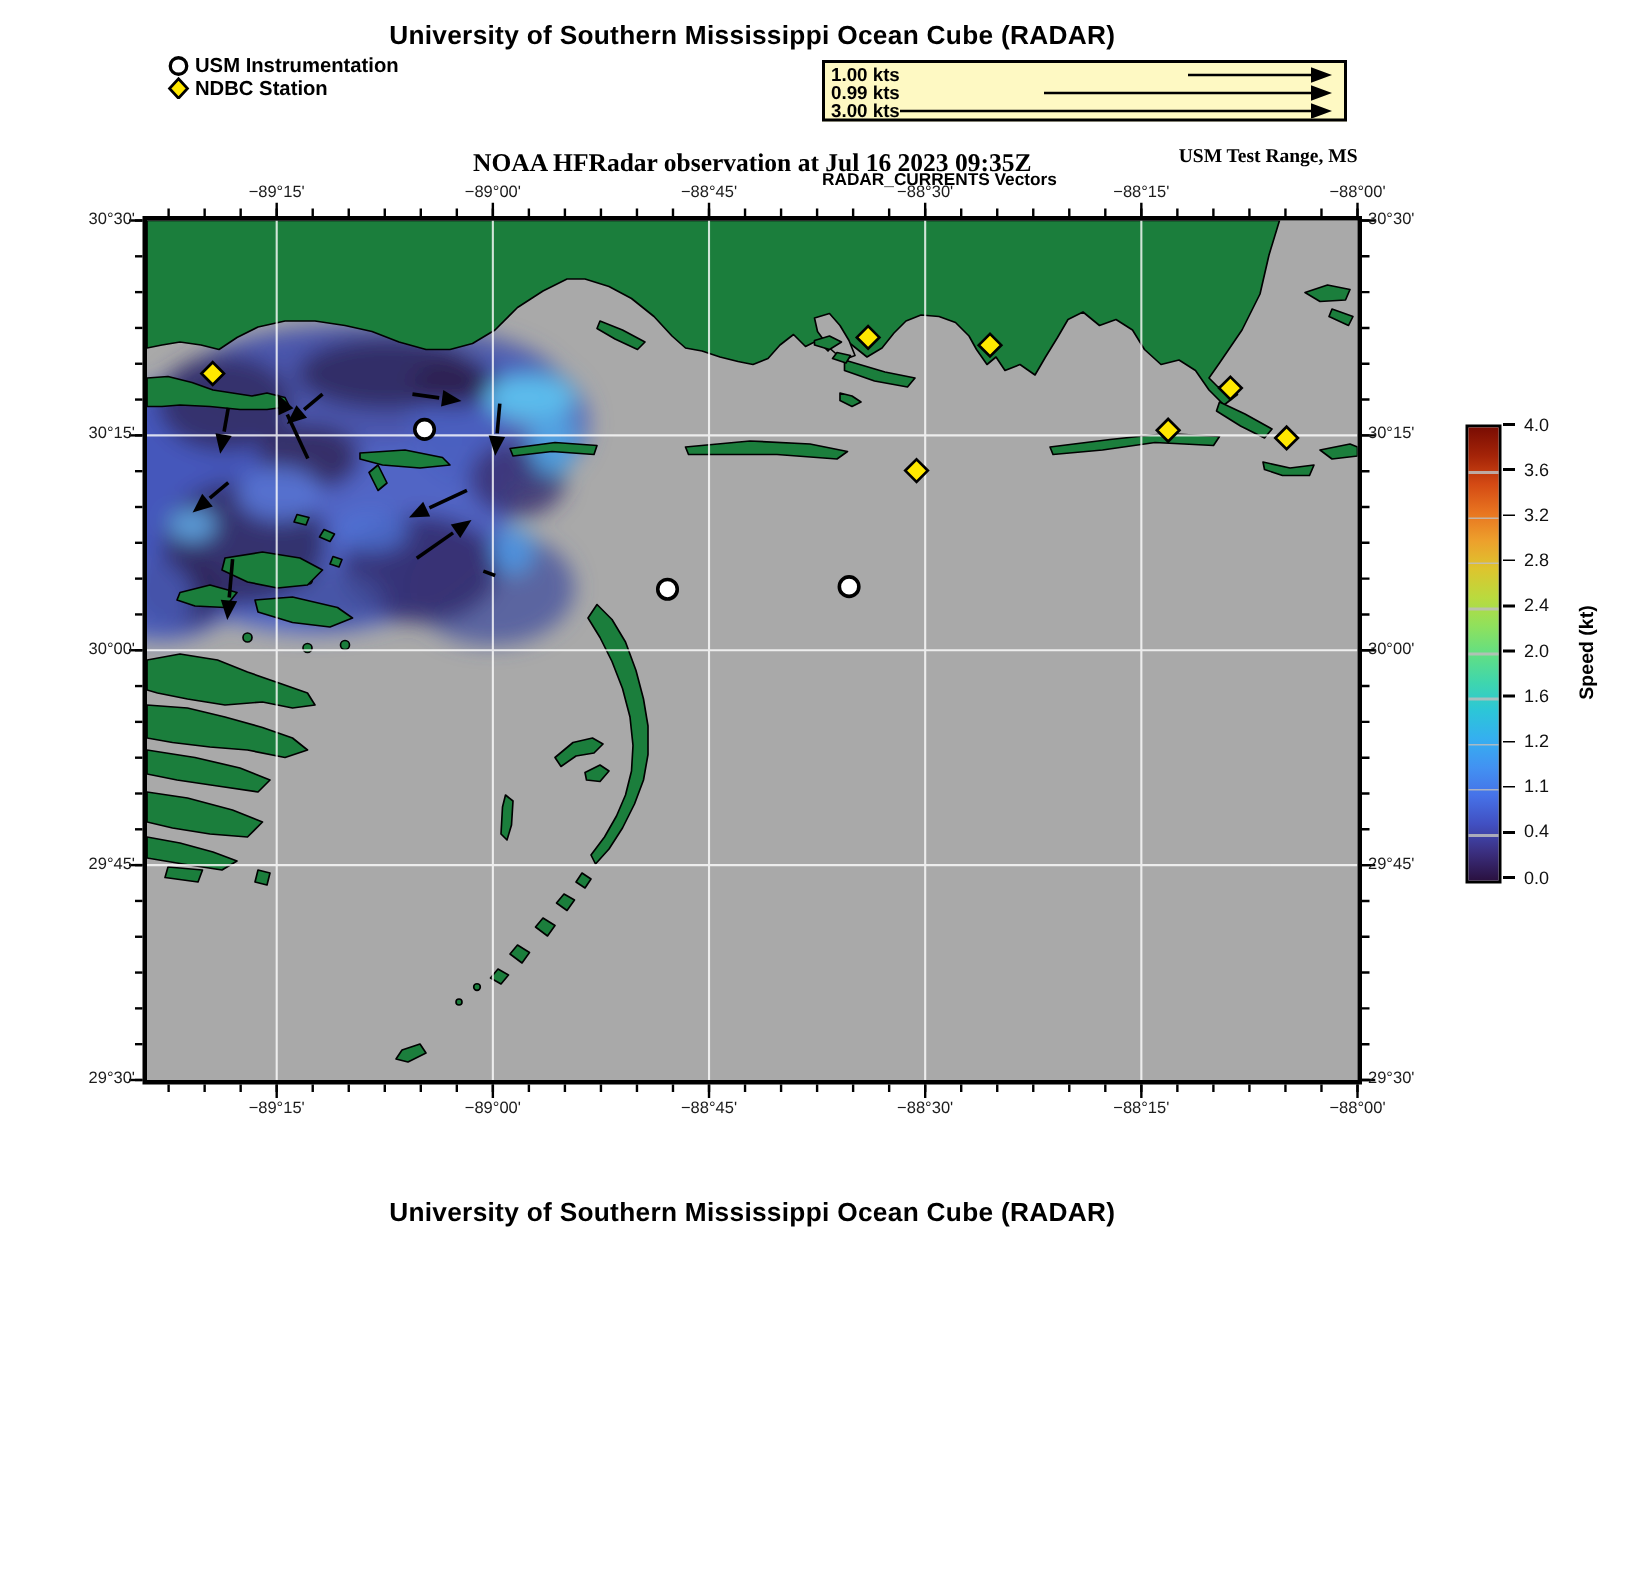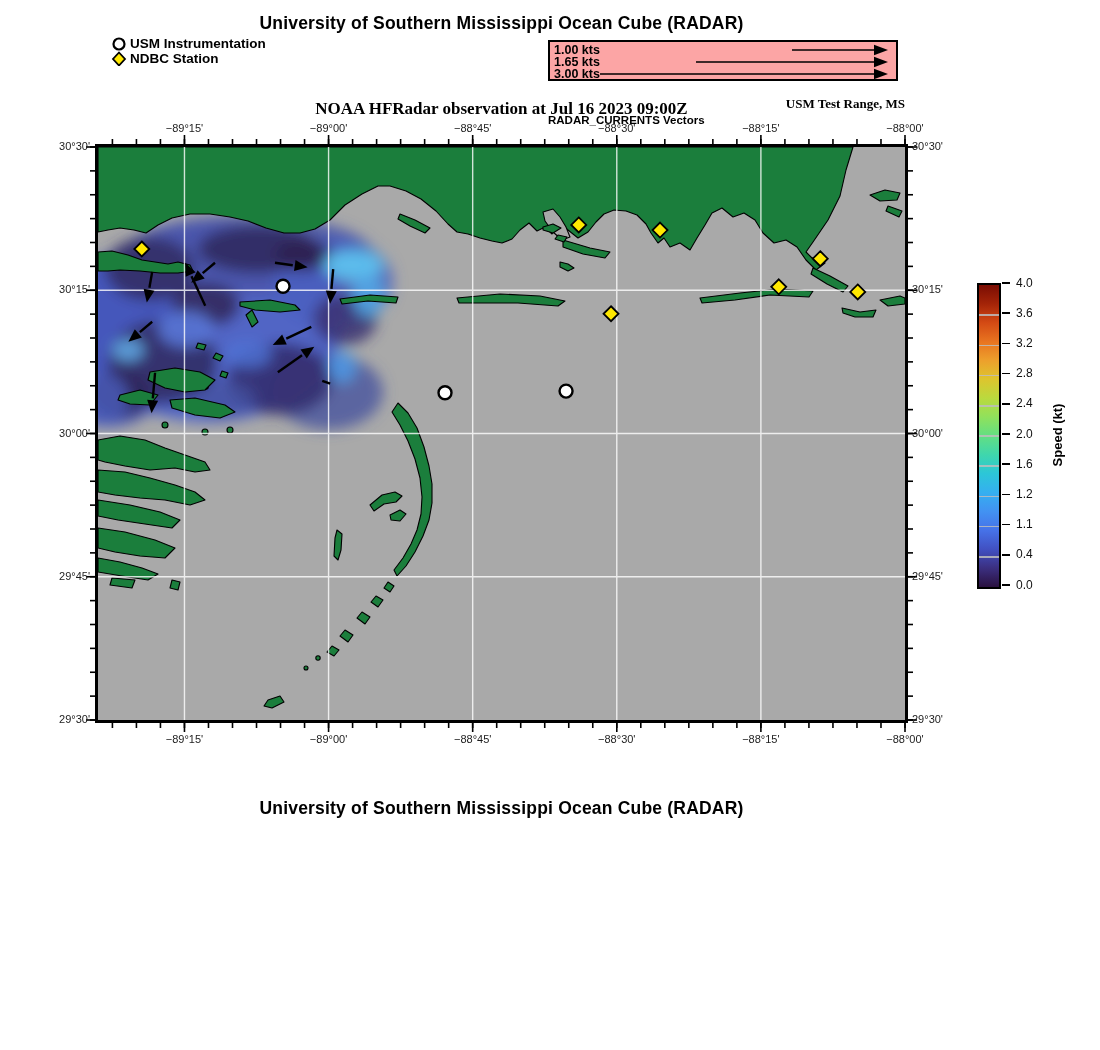--- a/index.html
+++ b/index.html
@@ -8,21 +8,21 @@
   .title{position:absolute;left:98px;width:807px;text-align:center;
          font-size:17.5px;font-weight:bold;letter-spacing:.2px;}
   .serif-title{position:absolute;left:98px;width:807px;text-align:center;
          font-family:"Liberation Serif", serif;font-size:17px;font-weight:bold;}
   .region-label{position:absolute;left:760px;top:96px;width:145px;text-align:right;
          font-family:"Liberation Serif", serif;font-size:13px;font-weight:bold;}
   .legend{position:absolute;left:110px;top:36px;}
   .legend-row{display:flex;align-items:center;height:15px;}
   .legend-row span.lbl{font-size:13.5px;font-weight:bold;margin-left:3px;}
   .scalebox{position:absolute;left:548px;top:40px;width:346px;height:37px;
-            border:2px solid #000;background:#fca5a5;}
+            border:2px solid #000;background:#fef9c3;}
   .scalebox .row-label{position:absolute;left:4px;font-size:12.5px;font-weight:bold;line-height:12px;}
   .scale-caption{position:absolute;left:548px;top:84px;font-size:11.5px;font-weight:bold;margin-top:30px;}
   #map-wrap{position:absolute;left:98px;top:147px;width:807px;height:573px;}
   #map-svg{position:absolute;left:-12px;top:-12px;}
   .axis-label{position:absolute;font-size:11px;color:#1c1c1c;white-space:nowrap;}
   .axis-label.cx{width:60px;text-align:center;}
   .axis-label.ly{width:60px;text-align:right;}
   .axis-label.ry{width:60px;text-align:left;}
   #colorbar{position:absolute;left:977px;top:283px;width:20px;height:302px;border:2px solid #000;}
   #colorbar-grad{position:absolute;inset:0;}
@@ -49,34 +49,34 @@
     <div class="legend-row">
       <svg width="17" height="15">
         <path d="M9,1.5 L15,8 9,14.5 3,8 Z" fill="#ffe800" stroke="#000" stroke-width="1.8"></path>
       </svg>
       <span class="lbl">NDBC Station</span>
     </div>
   </div>
 
   <div class="scalebox">
     <div class="row-label" style="top:2px;">1.00 kts</div>
-    <div class="row-label" style="top:14px;">1.65 kts</div>
+    <div class="row-label" style="top:14px;">0.99 kts</div>
     <div class="row-label" style="top:26px;">3.00 kts</div>
     <svg id="scale-arrows" width="346" height="37" style="position:absolute;left:0;top:0;">
         <line x1="242" y1="8" x2="327" y2="8" stroke="#000" stroke-width="1.6"></line>
         <polygon points="338,8 324,2.8 324,13.2" fill="#000"></polygon>
         <line x1="146" y1="20" x2="327" y2="20" stroke="#000" stroke-width="1.6"></line>
         <polygon points="338,20 324,14.8 324,25.2" fill="#000"></polygon>
         <line x1="50" y1="32" x2="327" y2="32" stroke="#000" stroke-width="1.6"></line>
         <polygon points="338,32 324,26.8 324,37.2" fill="#000"></polygon>
       </svg>
   </div>
   <div class="scale-caption">RADAR_CURRENTS Vectors</div>
 
-  <div class="serif-title" style="top:99px;">NOAA HFRadar observation at Jul 16 2023 09:00Z</div>
+  <div class="serif-title" style="top:99px;">NOAA HFRadar observation at Jul 16 2023 09:35Z</div>
   <div class="region-label">USM Test Range, MS</div>
 
   <div id="map-wrap">
     <svg id="map-svg" width="831" height="597" viewBox="-12 -12 831 597">
       <defs>
         <filter id="blob-blur" x="-40%" y="-40%" width="180%" height="180%">
           <feGaussianBlur stdDeviation="7"></feGaussianBlur>
         </filter>
         <clipPath id="map-clip">
             <rect x="0" y="0" width="807" height="573"></rect>

